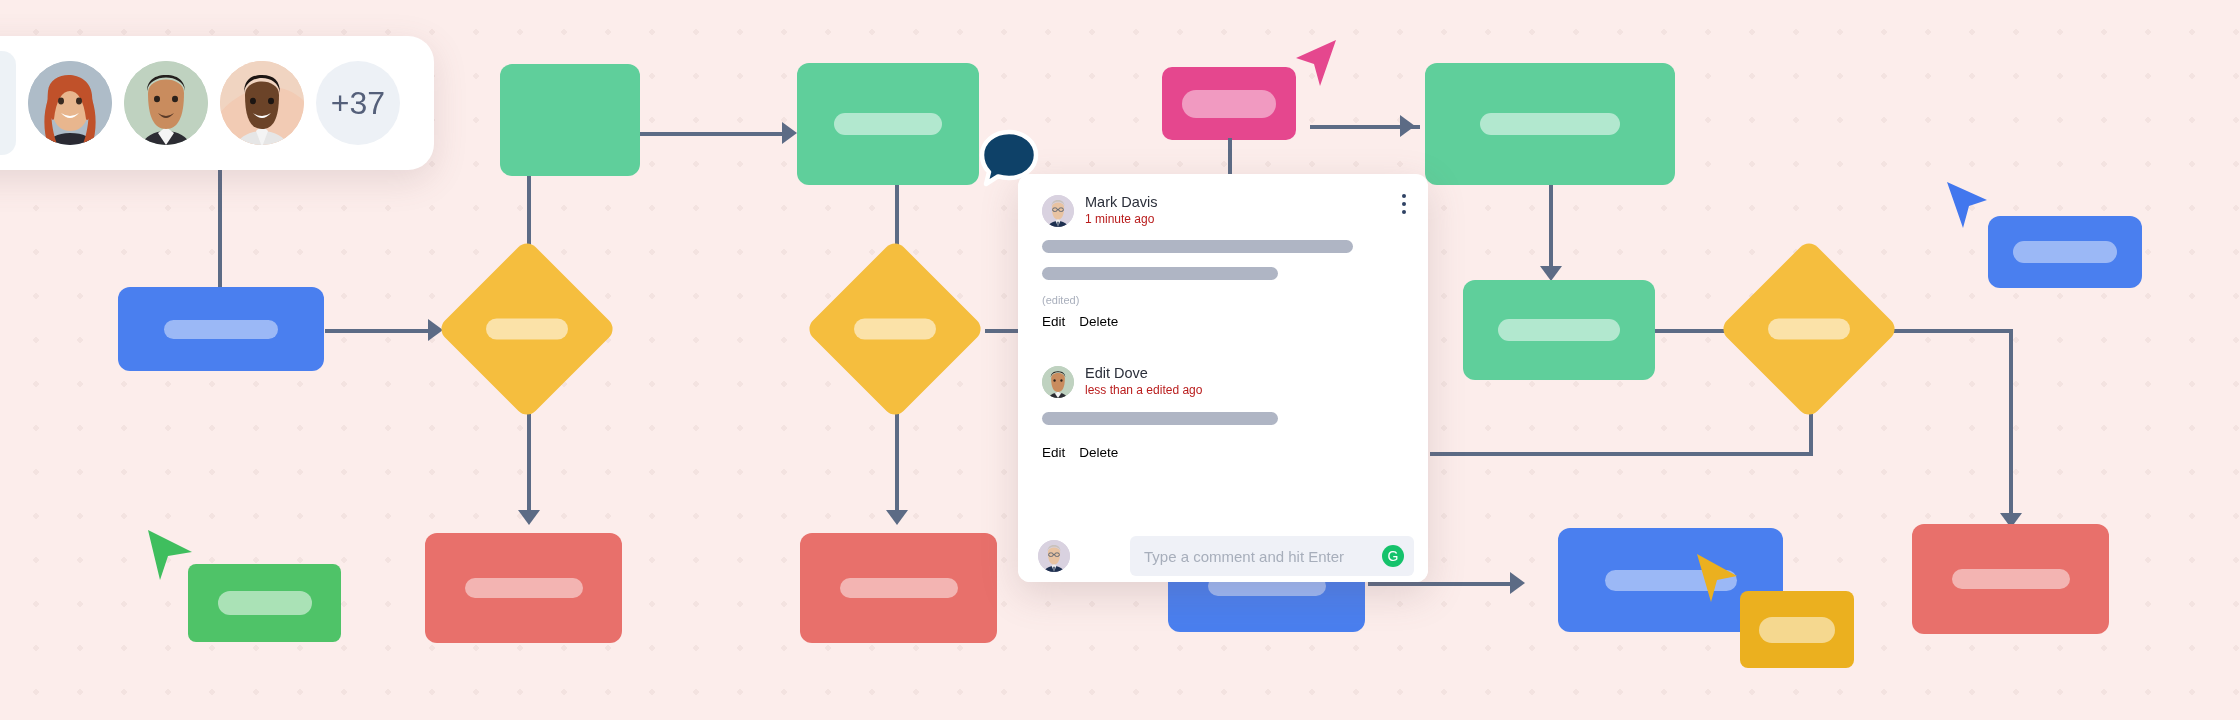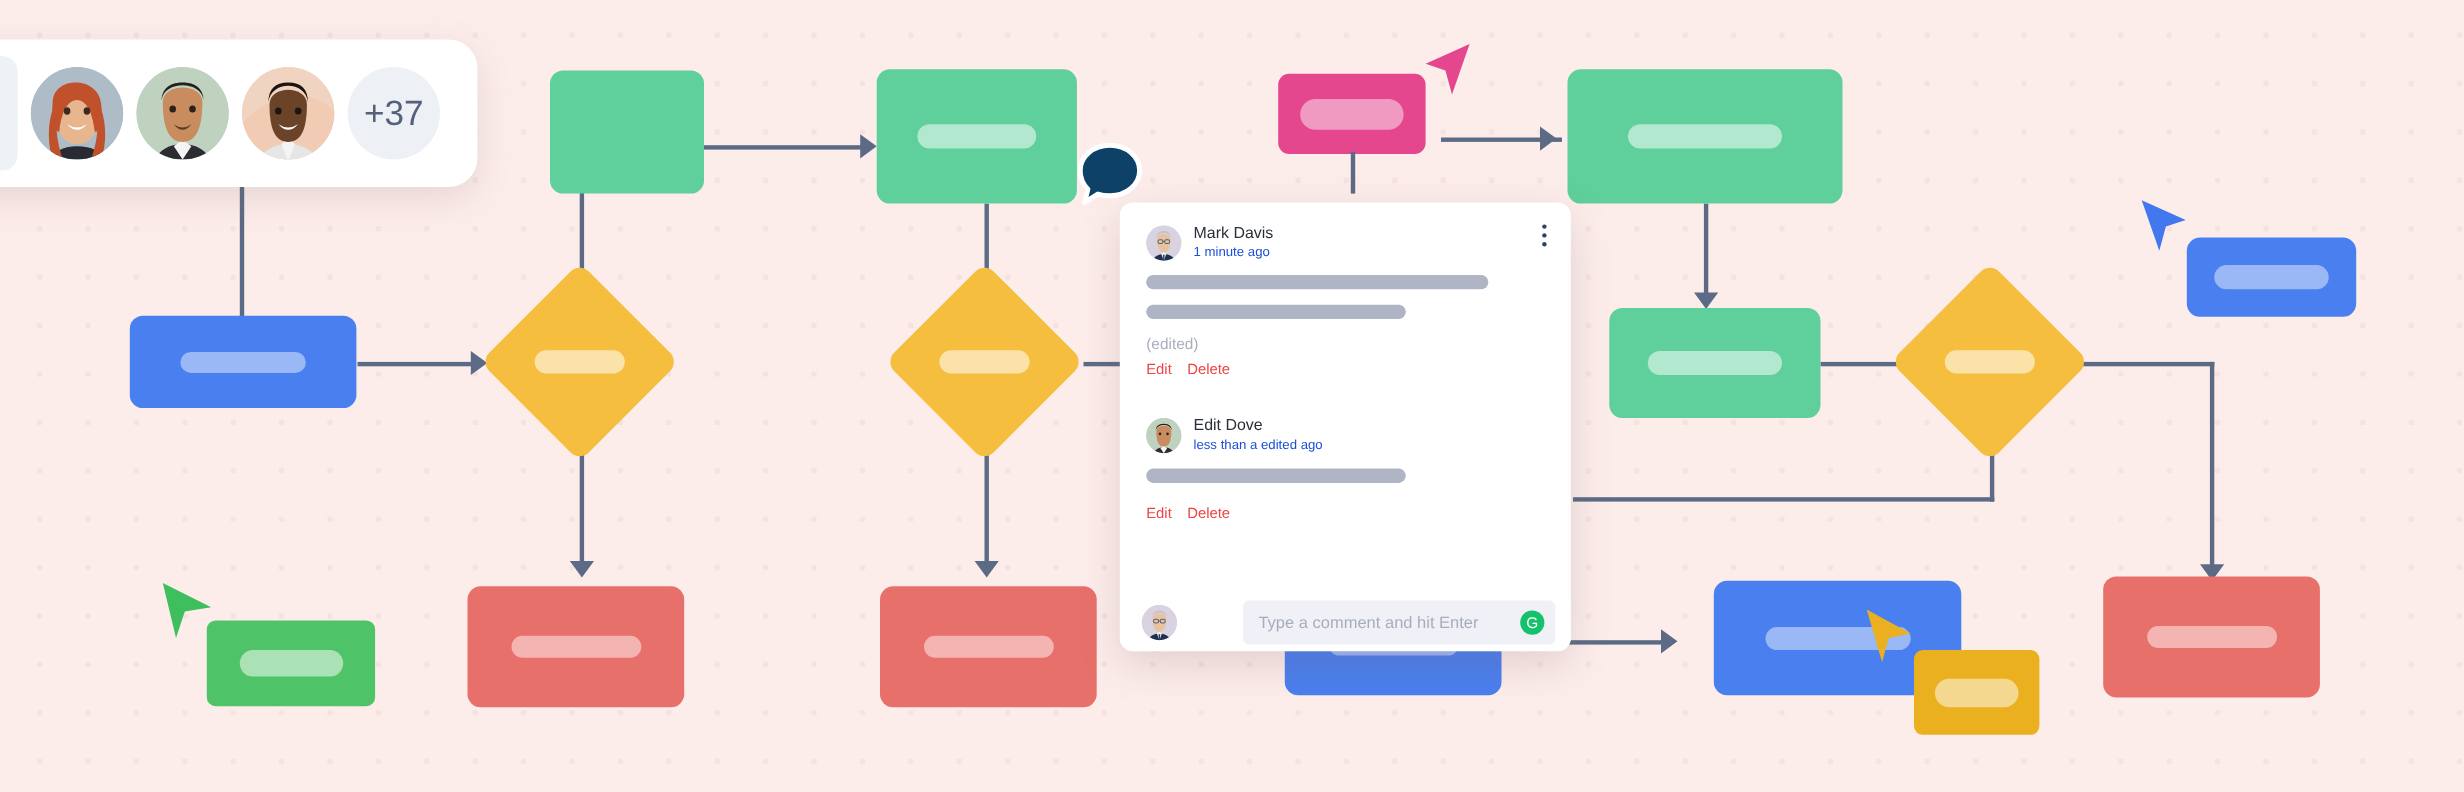--- a/index.html
+++ b/index.html
@@ -111,21 +111,21 @@
   #comment-marker {
     position: absolute;
     left: 978px; top: 128px;
     width: 62px; height: 62px;
     z-index: 40;
   }
 
   
   #comment-panel {
     position: absolute;
-    left: 1018px; top: 184px;
+    left: 1018px; top: 174px;
     width: 410px; height: 408px;
     background: #fff;
     border-radius: 12px;
     box-shadow: 0 12px 38px rgba(120,90,95,0.20);
     z-index: 35;
     overflow: hidden;
   }
   .kebab {
     position: absolute;
     right: 18px; top: 16px;
@@ -135,26 +135,26 @@
   }
   .kebab i { width: 4px; height: 4px; border-radius: 50%; background: #2F4264; display:block; }
 
   .comment { padding: 0 24px; }
   .comment-head { display: flex; align-items: center; gap: 11px; }
   .c-avatar {
     width: 32px; height: 32px; border-radius: 50%;
     flex: 0 0 auto; overflow: hidden; position: relative;
   }
   .c-name { font-size: 14.5px; color: #2B2F3A; line-height: 1.15; }
-  .c-time { font-size: 12px; color: #1d4ed8; line-height: 1.3; margin-top: 1px; }
+  .c-time { font-size: 12px; color: #b91c1c; line-height: 1.3; margin-top: 1px; }
   .c-body { margin-top: 13px; }
   .c-line { height: 13px; border-radius: 7px; background: #AFB5C4; }
-  .c-edited { font-size: 14px; color: #A9AFBC; margin-top: 14px; }
+  .c-edited { font-size: 11px; color: #A9AFBC; margin-top: 14px; }
   .c-actions { display: flex; gap: 14px; margin-top: 8px; }
-  .c-actions span { font-size: 13.5px; color: #ef4444; cursor: pointer; }
+  .c-actions span { font-size: 13.5px; color: #000000; cursor: pointer; }
 
   #comment-input-row {
     position: absolute;
     left: 0; right: 0; bottom: 0;
     height: 52px;
     display: flex; align-items: center;
     padding: 0 14px 0 20px;
     gap: 12px;
     background: #fff;
   }

